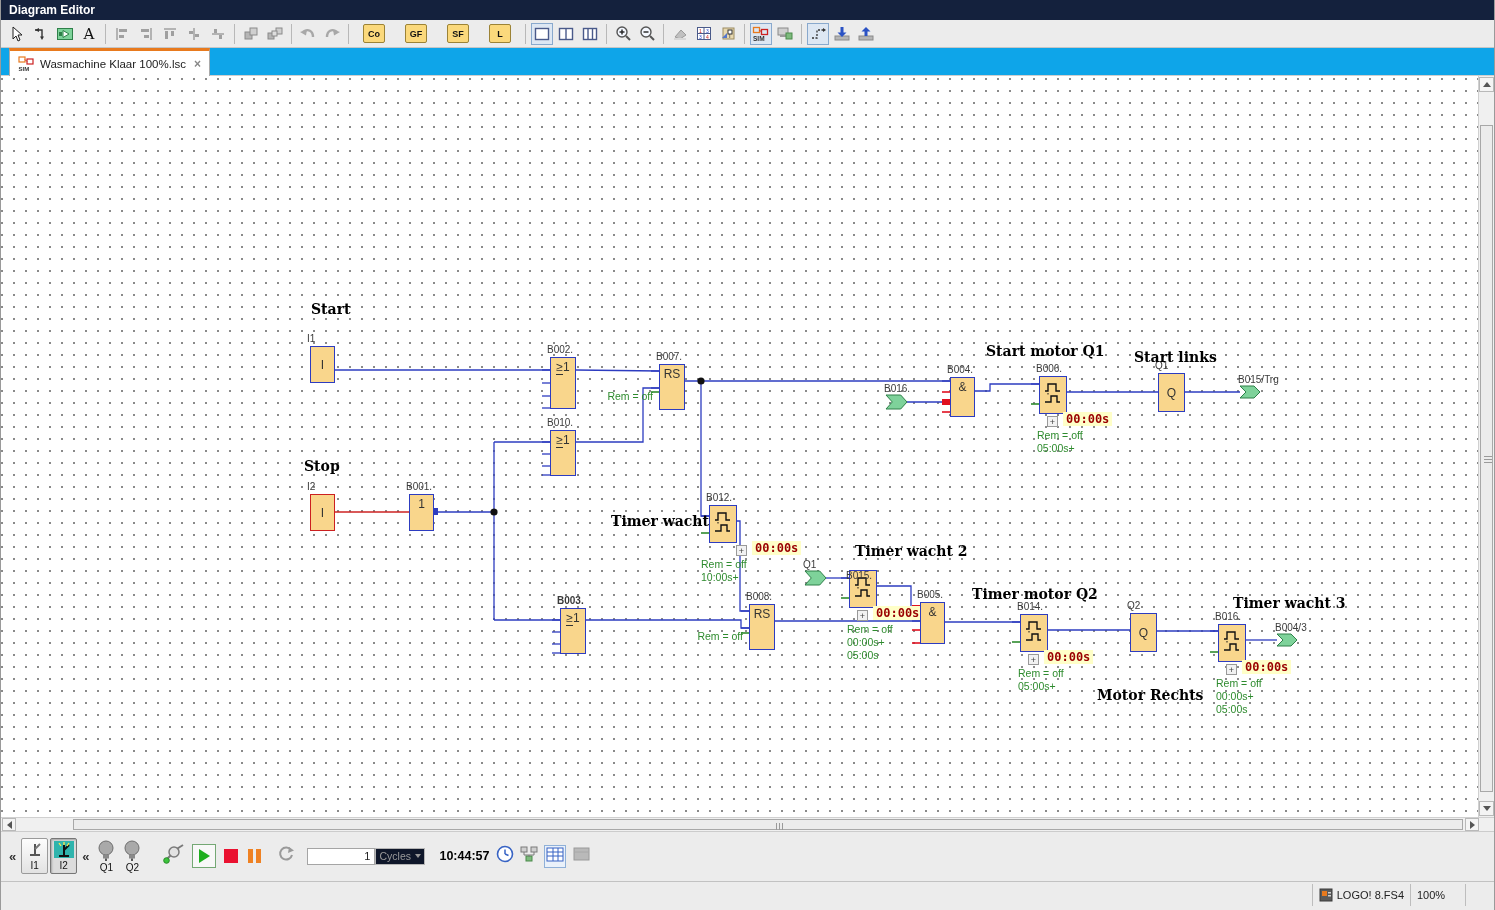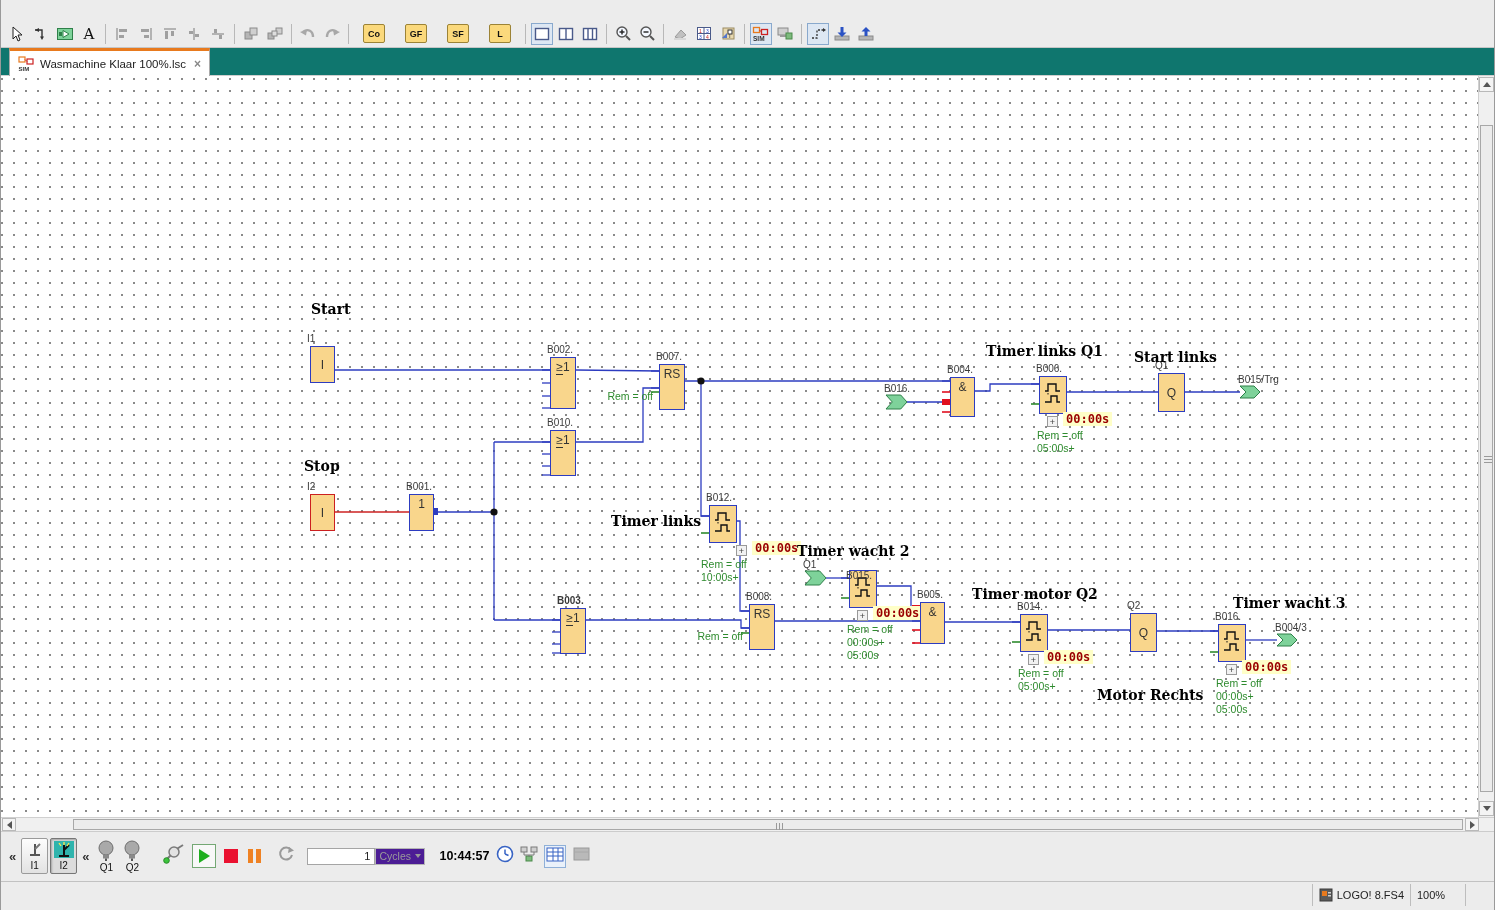--- a/index.html
+++ b/index.html
@@ -10,21 +10,21 @@
   
   #toolbar{position:absolute;left:0;top:20px;width:100%;height:28px;background:#ececec;border-bottom:1px solid #c6c6c6;
     display:flex;align-items:center;padding-left:4px;box-sizing:border-box;}
   .tbtn{width:22px;height:22px;margin:0 1px;display:flex;align-items:center;justify-content:center;border:1px solid transparent;box-sizing:border-box;}
   .tbtn.pressed{background:#dde7f3;border:1px solid #89a9cd;}
   .tsep{width:1px;height:20px;background:#b8b8b8;margin:0 4px;}
   .ybtn{width:20px;height:17px;background:#fbd97c;border:1px solid #9c8336;color:#111;font-size:9px;font-weight:bold;
     display:flex;align-items:center;justify-content:center;margin:0 10px;border-radius:2px;}
   .gray{color:#9a9a9a;}
   
-  #tabbar{position:absolute;left:0;top:48px;width:100%;height:28px;background:#0f766e;border-bottom:1px solid #cfcfcf;box-sizing:border-box;}
+  #tabbar{position:absolute;left:0;top:48px;width:100%;height:28px;background:#0ea5e9;border-bottom:1px solid #cfcfcf;box-sizing:border-box;}
   #tab{position:absolute;left:8px;top:0;height:28px;background:#fff;border-left:1px solid #aaa;border-right:1px solid #aaa;
     border-top:3px solid #e87a1e;display:flex;align-items:center;padding:0 8px;box-sizing:border-box;font-size:11.5px;color:#222;}
   #tab .close{margin-left:8px;color:#888;font-size:12px;font-weight:bold;cursor:default;}
   
   #canvaswrap{position:absolute;left:0;top:76px;width:1479px;height:741px;background:#fff;overflow:hidden;}
   #canvas{position:absolute;left:0;top:0;width:1479px;height:741px;
     background-image:radial-gradient(circle,#8a8a8a 0.9px,transparent 1.1px);
     background-size:12px 12px;background-position:7px 9px;}
   #wires-svg{position:absolute;left:0;top:0;width:1479px;height:741px;}
   .blk{position:absolute;background:#f9d68c;border:1px solid #2d3cc0;box-sizing:border-box;}
@@ -54,33 +54,36 @@
   .chev{font-size:13px;font-weight:bold;color:#333;padding:0 4px;}
   .iobtn{width:27px;height:36px;background:linear-gradient(#fdfdfd,#e2e2e2);border:1px solid #9a9a9a;border-radius:2px;
     margin:0 1px;display:flex;flex-direction:column;align-items:center;justify-content:space-between;padding:2px 0;box-sizing:border-box;}
   .iobtn.pressed{background:#dcdcdc;border:1px solid #777;box-shadow:inset 1px 1px 2px rgba(0,0,0,.25);}
   .iobtn .lbl{font-size:10px;color:#111;line-height:10px;}
   .lampwrap{display:flex;flex-direction:column;align-items:center;margin:0 3px;}
   .lampwrap .lbl{font-size:10px;color:#111;}
   .playbtn{width:24px;height:24px;border:1px solid #74a874;background:#f8f8f8;display:flex;align-items:center;justify-content:center;margin:0 3px;box-sizing:border-box;}
   .cyclefield{width:68px;height:17px;border:1px solid #a5a5a5;background:#fff;font-size:11px;text-align:right;
     padding:0 4px;line-height:16px;color:#222;box-sizing:border-box;margin-left:6px;}
-  .cycsel{width:50px;height:17px;border:1px solid #b5b5b5;background:#4c1d95;color:#9a9a9a;font-size:10.5px;
+  .cycsel{width:50px;height:17px;border:1px solid #b5b5b5;background:#0f172a;color:#9a9a9a;font-size:10.5px;
     display:flex;align-items:center;justify-content:space-between;padding:0 3px;box-sizing:border-box;}
   #simtime{font-size:12.5px;font-weight:bold;color:#000;margin:0 6px 0 14px;}
   
   #statusbar{position:absolute;left:0;top:881px;width:100%;height:29px;background:#ececec;border-top:1px solid #c2c2c2;
     display:flex;align-items:stretch;box-sizing:border-box;font-size:11px;color:#222;}
   .scell{border-left:1px solid #bdbdbd;display:flex;align-items:center;padding:0 6px;height:22px;margin-top:2px;}
 </style>
 </head>
 <body>
 
 <div id="app">
 
+  <div id="titlebar">
+    <span>Diagram Editor</span>
+  </div>
 
   <div id="toolbar">
     <div class="tbtn">
       <svg width="15" height="16">
           <polygon points="3,1 3,13 6,10 8,15 10,14 8,9 12,9" fill="#fff" stroke="#222" stroke-width="1"></polygon>
         </svg>
     </div>
     <div class="tbtn">
       <svg width="16" height="14">
           <path d="M2,3 h7 v7" fill="none" stroke="#333" stroke-width="1.4"></path>
@@ -463,23 +466,23 @@
           <div class="annot-val" style="left: 1241px; top: 584px;">00:00s</div>
           <div class="annot-param" style="left: 1215px; top: 601px;">Rem = off</div>
           <div class="annot-param" style="left: 1215px; top: 614px;">00:00s+</div>
           <div class="annot-param" style="left: 1215px; top: 627px;">05:00s</div>
           <div class="flaglabel" style="left: 883px; top: 307px;">B016.</div>
           <div class="flaglabel" style="left: 802px; top: 483px;">Q1</div>
           <div class="flaglabel" style="left: 1237px; top: 298px;">B015/Trg</div>
           <div class="flaglabel" style="left: 1274px; top: 546px;">B004/3</div>
           <div class="boldlabel" style="left: 310px; top: 225px;">Start</div>
           <div class="boldlabel" style="left: 303px; top: 382px;">Stop</div>
-          <div class="boldlabel" style="left: 610px; top: 437px;">Timer links</div>
-          <div class="boldlabel" style="left: 796px; top: 467px;">Timer wacht 2</div>
-          <div class="boldlabel" style="left: 985px; top: 267px;">Timer links Q1</div>
+          <div class="boldlabel" style="left: 610px; top: 437px;">Timer wacht</div>
+          <div class="boldlabel" style="left: 854px; top: 467px;">Timer wacht 2</div>
+          <div class="boldlabel" style="left: 985px; top: 267px;">Start motor Q1</div>
           <div class="boldlabel" style="left: 1133px; top: 273px;">Start links</div>
           <div class="boldlabel" style="left: 971px; top: 510px;">Timer motor Q2</div>
           <div class="boldlabel" style="left: 1232px; top: 519px;">Timer wacht 3</div>
           <div class="boldlabel" style="left: 1096px; top: 587px; margin-top: 24px;">Motor Rechts</div>
         </div>
     </div>
   </div>
 
   <div id="vscroll">
     <div class="sbtn" style="left:0;top:1px;width:15px;height:15px;">

